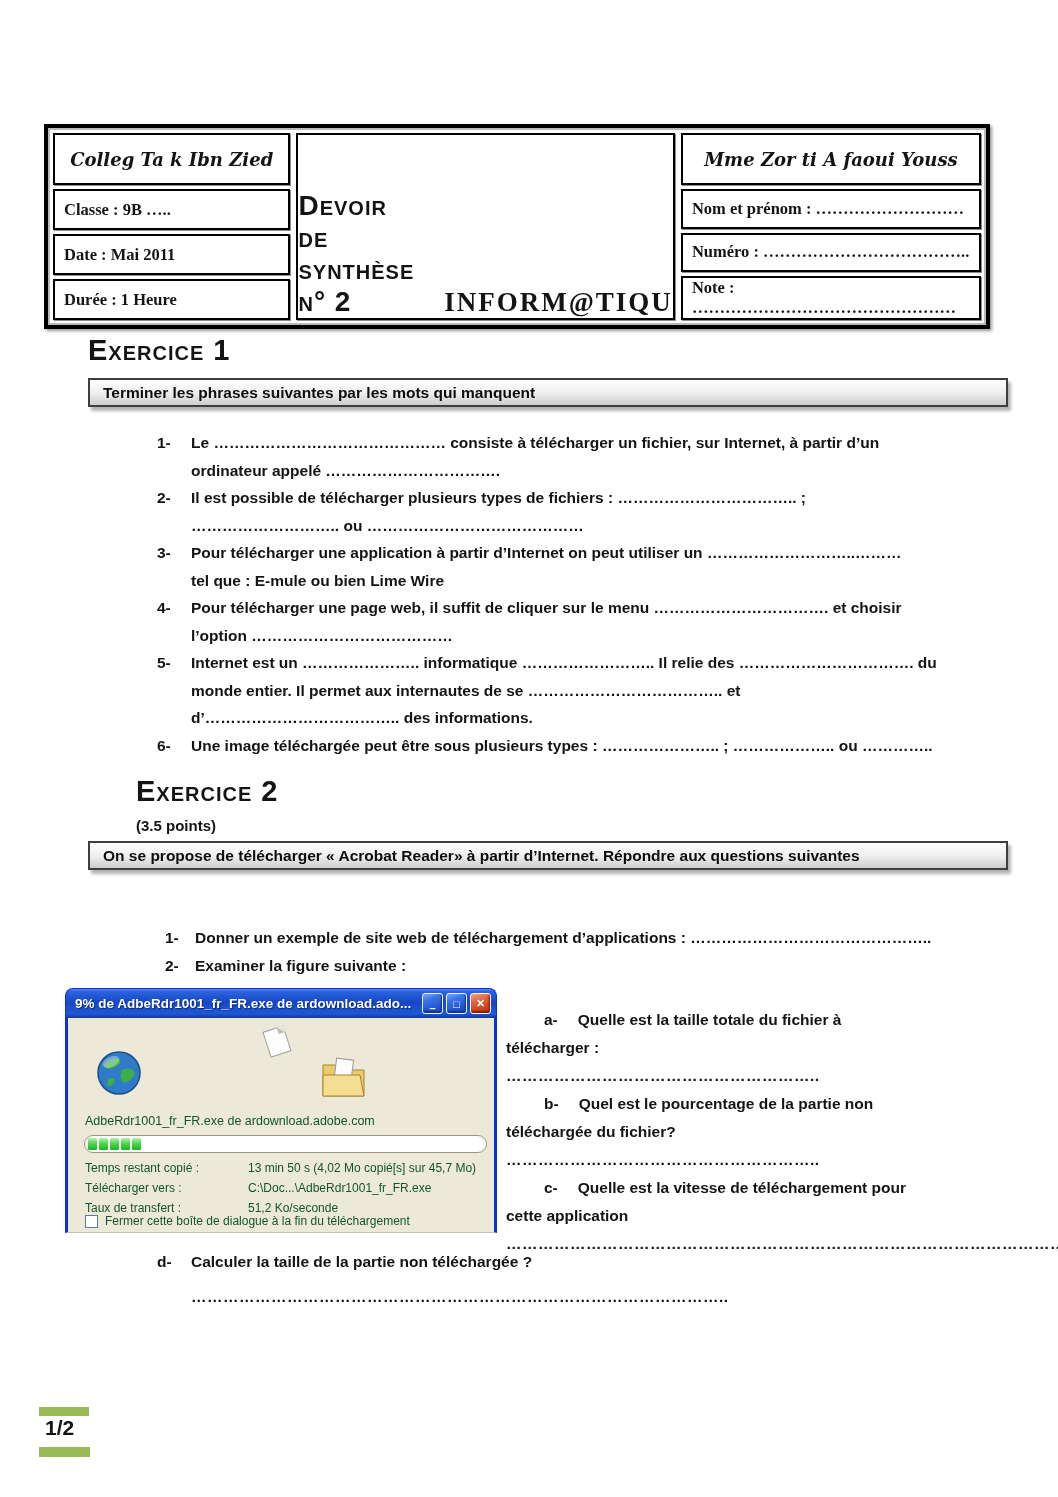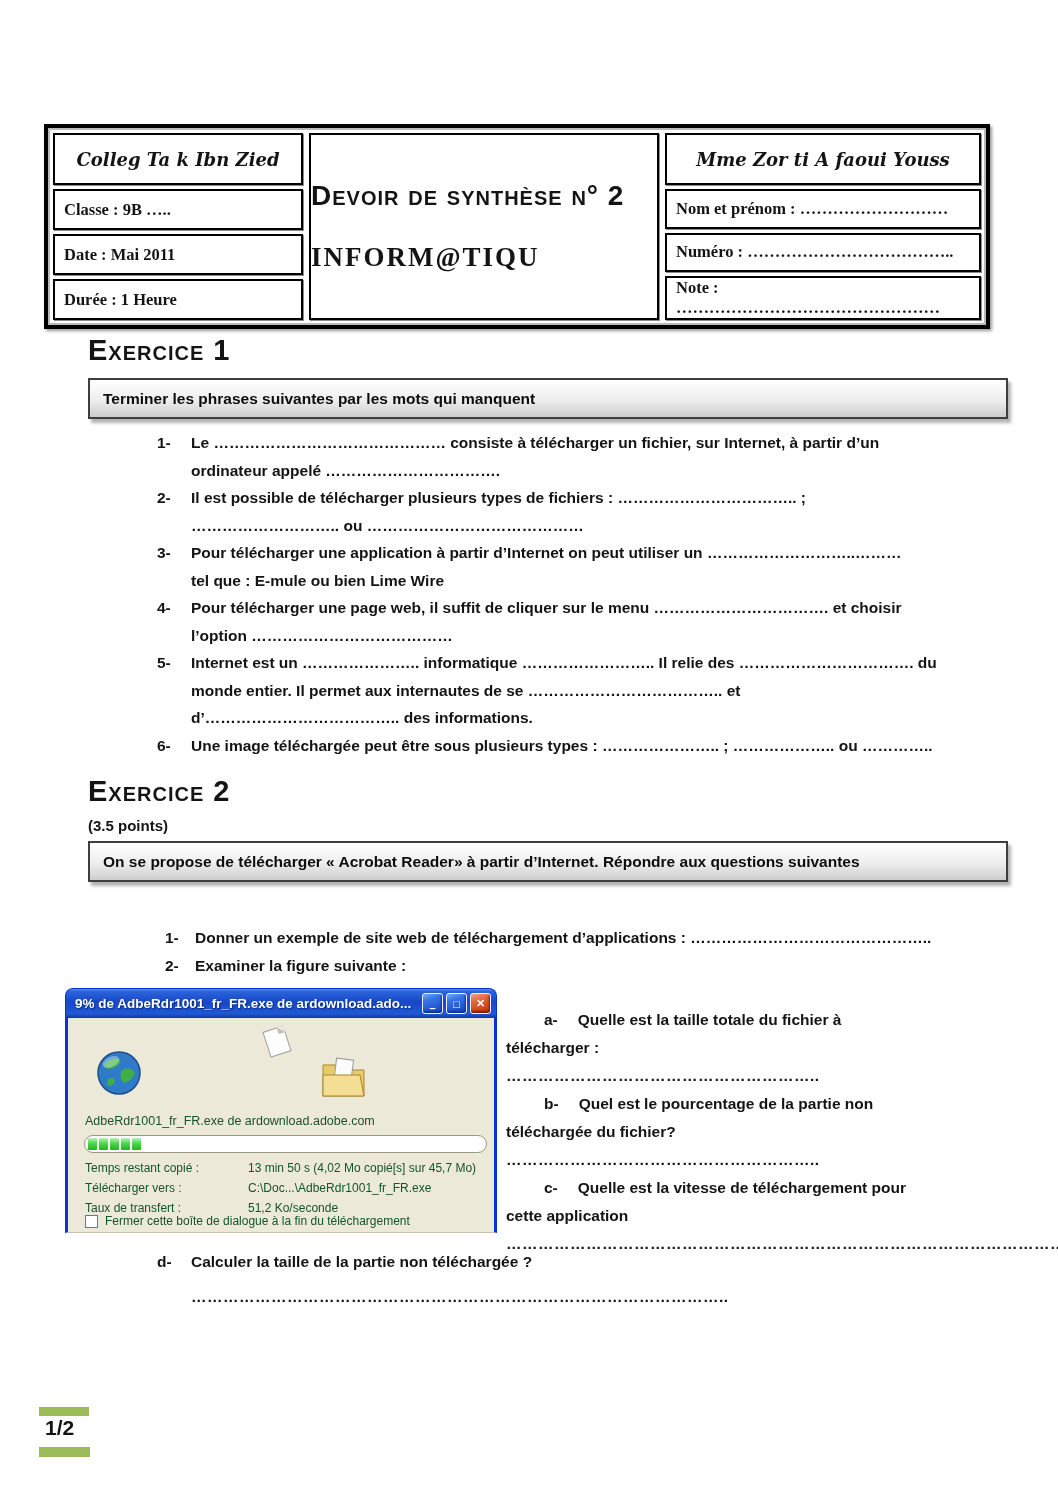--- a/index.html
+++ b/index.html
@@ -11,32 +11,32 @@
   .hdr { position:absolute; left:44px; top:124px; width:946px; height:205px;
          border:4px solid #000; box-shadow: inset 0 0 0 2px #b9b9b9, 2px 2px 3px #9a9a9a;
          padding:5px; display:flex; gap:6px; background:#fff; }
   .hcol { display:flex; flex-direction:column; gap:4px; }
   .hcol-left  { width:250px; }
   .hcol-mid   { flex:1; }
   .hcol-right { width:316px; }
   .hcell { border:2px solid #000; box-shadow:1px 1px 0 #8d8d8d; background:#fff; }
   .tallcell { height:52px; display:flex; align-items:center; justify-content:center; text-align:center; }
   .rowcell  { flex:1; display:flex; align-items:center; padding-left:9px; }
-  .midcell  { flex:1; display:flex; flex-direction:column; align-items:flex-start; justify-content:center; gap:30px; }
+  .midcell  { flex:1; display:flex; flex-direction:row; align-items:flex-end; justify-content:center; gap:30px; }
 
   .script   { font-family:"DejaVu Serif", serif; font-style:italic; font-weight:bold; font-size:18px; }
   .serifb   { font-family:"Liberation Serif", serif; font-weight:bold; font-size:16.5px; }
   .devoir   { font-variant:small-caps; font-weight:bold; font-size:28px; letter-spacing:1px; }
   .subject  { font-family:"Liberation Serif", serif; font-weight:bold; font-size:27px; letter-spacing:2px; }
 
   
   .exhead { position:absolute; left:88px; display:flex; align-items:baseline; gap:9px;flex-direction:column; }
   .extitle  { font-variant:small-caps; font-weight:bold; font-size:29px; letter-spacing:1px; }
   .expoints { font-weight:bold; font-size:15px; }
-  .banner { position:absolute; left:88px; width:920px; height:41px;
+  .banner { position:absolute; left:88px; width:920px; height:29px;
             background:linear-gradient(180deg,#ffffff 0%,#ededed 55%,#cdcdcd 100%);
             border:2px solid #3e3e3e; box-shadow:3px 4px 3px #b4b4b4;
             display:flex; align-items:center; padding-left:13px;
             font-weight:bold; font-size:15.5px; color:#0d0d0d; }
 
   
   .blist { position:absolute; left:157px; top:429px; width:805px;
            font-weight:bold; font-size:15.5px; line-height:27.5px; }
   .item  { display:flex; }
   .inum  { width:34px; flex:none; }
@@ -167,21 +167,21 @@
       </div>
     </div>
     <div class="item">
       <span class="inum">6-</span>
       <div class="ilines">
         <div>Une image téléchargée peut être sous plusieurs types : ………………….. ; ……………….. ou …………..</div>
       </div>
     </div>
   </div>
 
-  <div class="exhead" style="top:775px;">
+  <div class="exhead" style="top:775px;margin-left:48px;">
     <span class="extitle">Exercice 2</span>
     <span class="expoints">(3.5 points)</span>
   </div>
   <div class="banner" style="top:841px;">On se propose de télécharger  « Acrobat Reader» à partir d’Internet. Répondre aux questions suivantes</div>
 
   <div class="e2list">
     <div class="item">
       <span class="inum" style="width:30px;">1-</span>
       <div class="ilines">Donner un exemple de site web de téléchargement d’applications : ………………………………………..</div>
     </div>

